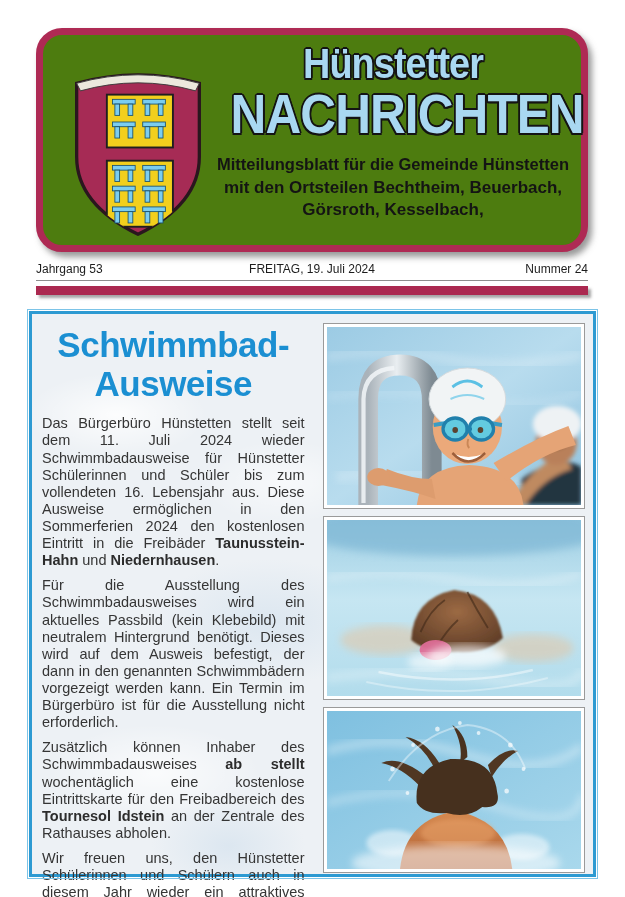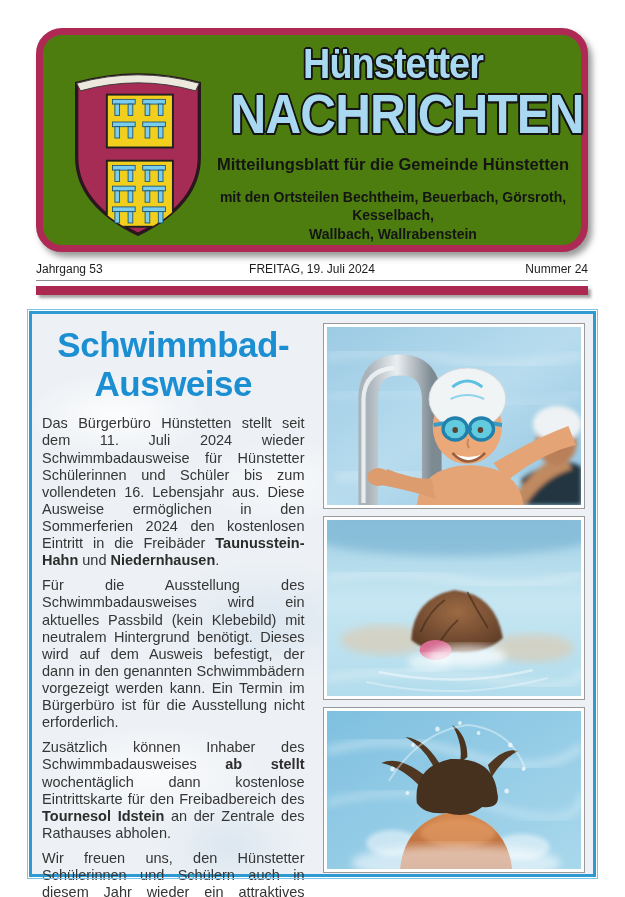--- a/index.html
+++ b/index.html
@@ -24,21 +24,21 @@
   .title-line{line-height:1;}
   .title-span{
     display:inline-block;font-weight:bold;color:#a9d8f1;letter-spacing:-1px;
     transform:scaleX(.9);transform-origin:center;
     text-shadow:2px 0 0 #141414,-2px 0 0 #141414,0 2px 0 #141414,0 -2px 0 #141414,
       1.5px 1.5px 0 #141414,-1.5px 1.5px 0 #141414,1.5px -1.5px 0 #141414,-1.5px -1.5px 0 #141414;
   }
   .title-1 .title-span{font-size:42px;}
   .title-2 .title-span{font-size:55px;margin-top:2px;}
   .mast-subtitle{margin-top:13px;font-size:16.5px;font-weight:bold;color:#141414;}
-  .mast-districts{margin-top:14px;font-size:14px;font-weight:bold;line-height:1.32;color:#141414;}
+  .mast-districts{margin-top:3px;font-size:17px;font-weight:bold;line-height:1.32;color:#141414;}
 
   
   .issuebar{position:absolute;left:36px;top:262px;width:552px;}
   .issue-row{display:flex;font-size:12px;color:#1c1c1c;}
   .issue-row span{flex:1;}
   .issue-center{text-align:center;}
   .issue-right{text-align:right;}
   .issue-rule{margin-top:4px;border-top:1.3px solid #8d8d8d;}
   .issue-band{margin-top:5px;height:9px;background:#ab2950;box-shadow:3px 3px 3px rgba(90,90,90,.55);}
 
@@ -101,21 +101,20 @@
       <use href="#tbl" x="48" y="161"></use>
         <use href="#tbl" x="80" y="161"></use>
     </g>
   </svg>
   <div class="mast-text">
     <div class="title-line title-1"><span class="title-span">Hünstetter</span></div>
     <div class="title-line title-2"><span class="title-span">NACHRICHTEN</span></div>
     <div class="mast-subtitle">Mitteilungsblatt für die Gemeinde Hünstetten</div>
     <div class="mast-districts">
       <div>mit den Ortsteilen Bechtheim, Beuerbach, Görsroth, Kesselbach,</div>
-      <div>Wallbach, Wallrabenstein</div>
     </div>
   </div>
 </div>
 
 <div class="issuebar">
   <div class="issue-row">
     <span>Jahrgang 53</span>
     <span class="issue-center">FREITAG, 19. Juli 2024</span>
     <span class="issue-right">Nummer 24</span>
   </div>
@@ -126,21 +125,21 @@
 <div class="content-box">
 
   <div class="article-col">
     <div class="article-title">
       <div>Schwimmbad-</div>
       <div>Ausweise</div>
     </div>
     <div>
         <p class="para"><span>Das Bürgerbüro Hünstetten stellt seit dem 11. Juli 2024 wieder Schwimmbadausweise für Hünstetter Schülerinnen und Schüler bis zum vollendeten 16. Lebensjahr aus. Diese Ausweise ermöglichen in den Sommerferien 2024 den kostenlosen Eintritt in die Freibäder </span><strong>Taunusstein-Hahn</strong><span> und </span><strong>Niedernhausen</strong><span>.</span></p>
         <p class="para"><span>Für die Ausstellung des Schwimmbadausweises wird ein aktuelles Passbild (kein Klebebild) mit neutralem Hintergrund benötigt. Dieses wird auf dem Ausweis befestigt, der dann in den genannten Schwimmbädern vorgezeigt werden kann. Ein Termin im Bürgerbüro ist für die Ausstellung nicht erforderlich.</span></p>
-        <p class="para"><span>Zusätzlich können Inhaber des Schwimmbadausweises </span><strong>ab stellt</strong><span> wochentäglich dann kostenlose Eintrittskarte für den Freibadbereich des </span><strong>Tournesol Idstein</strong><span> an der Zentrale des Rathauses abholen.</span></p>
+        <p class="para"><span>Zusätzlich können Inhaber des Schwimmbadausweises </span><strong>ab stellt</strong><span> wochentäglich eine kostenlose Eintrittskarte für den Freibadbereich des </span><strong>Tournesol Idstein</strong><span> an der Zentrale des Rathauses abholen.</span></p>
         <p class="para"><span>Wir freuen uns, den Hünstetter Schülerinnen und Schülern auch in diesem Jahr wieder ein attraktives Freizeitangebot in den Sommerferien bieten zu können.</span></p>
       </div>
 
   </div>
 
   <div class="photo-col">
 
     <div class="photo-frame">
       <svg viewBox="0 0 272 178" style="height:178px" preserveAspectRatio="none" role="img" aria-label="boy-with-white-swim-cap-and-blue-goggles-at-pool-ladder">
         <defs>

